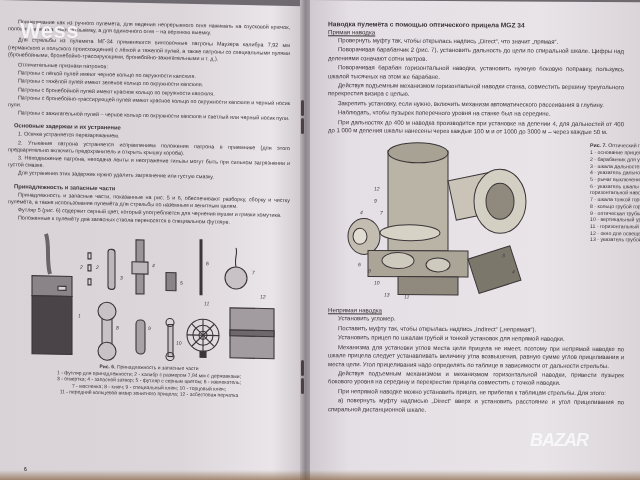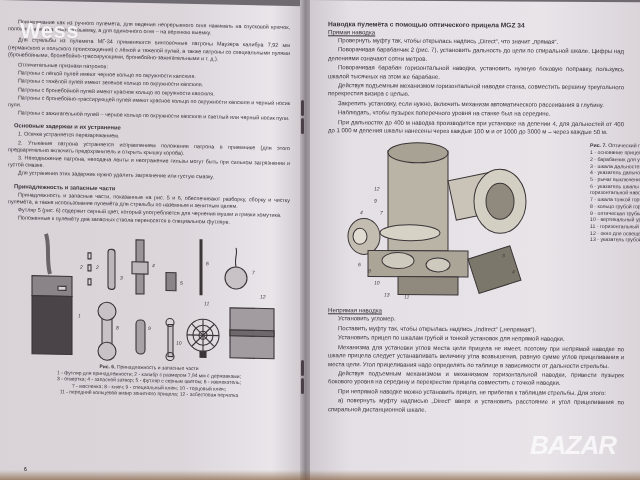--- a/index.html
+++ b/index.html
@@ -49,21 +49,21 @@
     .fig7-caption .lbl { font-weight: bold; }
     .fig7-caption div { margin: 0; }
     .watermark-left {
       position: absolute; left: 20px; top: 18px;
       font-size: 22px; font-weight: bold; color: #f4f2f4;
       letter-spacing: 0.5px;
       text-shadow: 0 0 2px rgba(0,0,0,0.15);
     }
     .watermark-right {
       position: absolute; left: 530px; top: 430px;
-      font-size: 26px; font-weight: bold; color: rgba(255,255,255,0.72);
+      font-size: 18px; font-weight: bold; color: rgba(255,255,255,0.72);
       font-style: italic; letter-spacing: -1px;
     }
     .bottom-shadow { position: absolute; left: 0; top: 470px; width: 640px; height: 10px; background: linear-gradient(180deg, rgba(80,70,60,0) 0%, rgba(120,80,40,0.6) 100%); }
     svg { display: block; }
   </style>
 </head>
 <body>
 
 <div class="spread">
 

